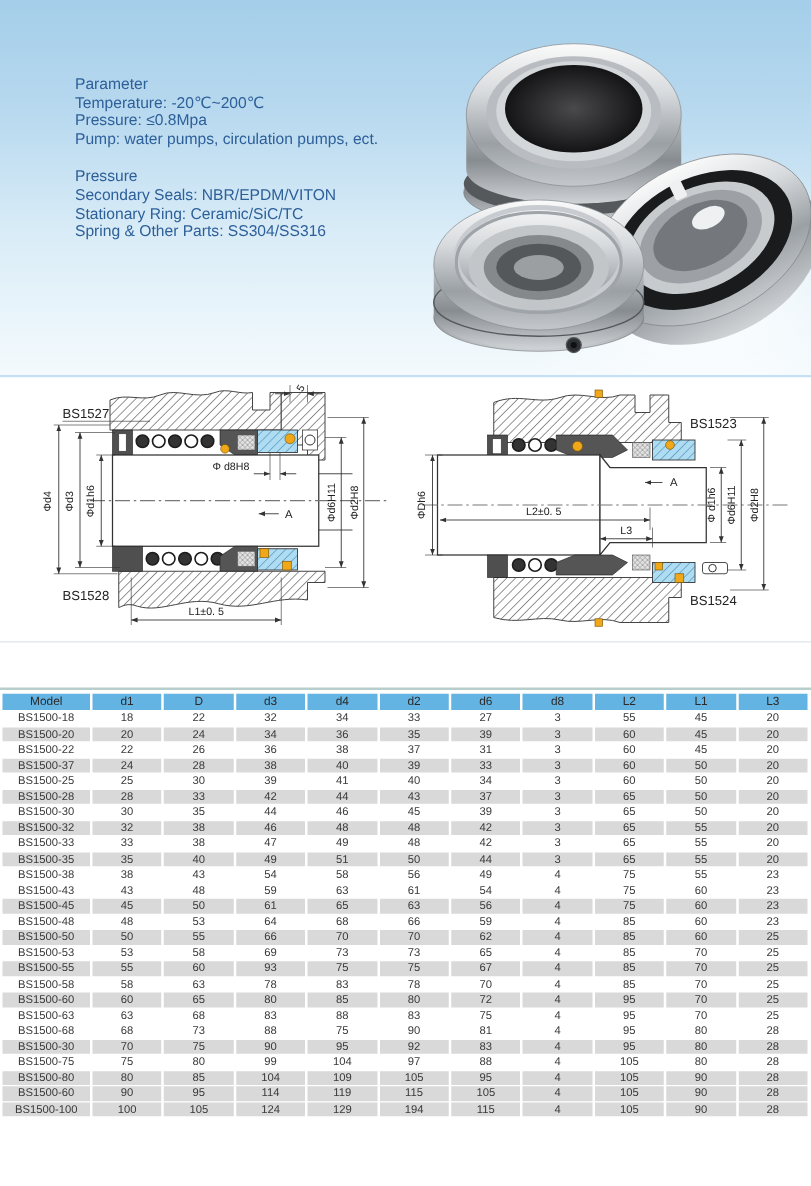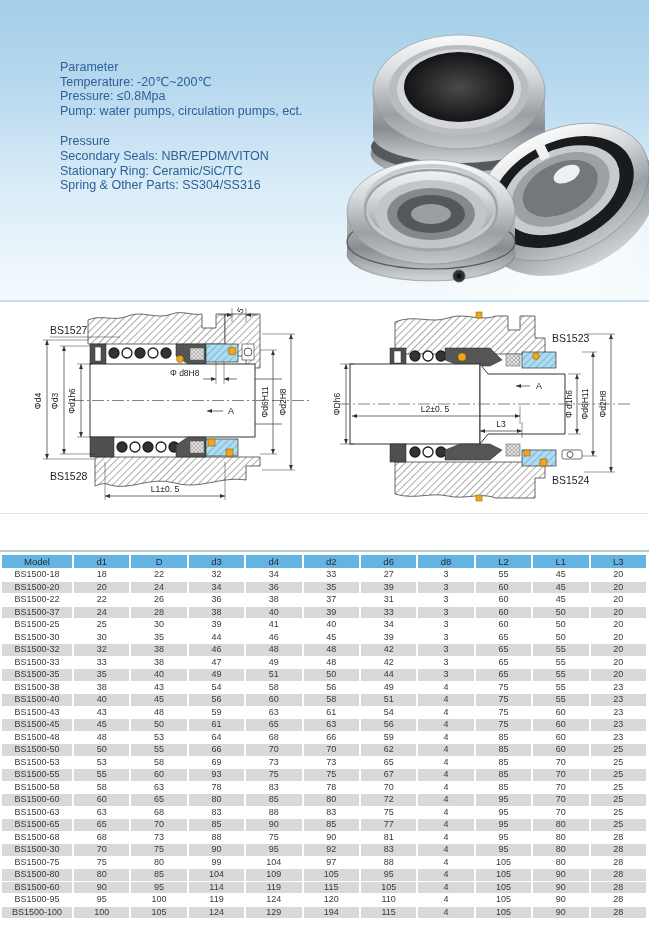--- a/index.html
+++ b/index.html
@@ -391,20 +391,33 @@
             <td>30</td>
             <td>39</td>
             <td>41</td>
             <td>40</td>
             <td>34</td>
             <td>3</td>
             <td>60</td>
             <td>50</td>
             <td>20</td>
           </tr>
+          <tr class="alt">
+            <td class="c0">BS1500-28</td>
+            <td>28</td>
+            <td>33</td>
+            <td>42</td>
+            <td>44</td>
+            <td>43</td>
+            <td>37</td>
+            <td>3</td>
+            <td>65</td>
+            <td>50</td>
+            <td>20</td>
+          </tr>
           <tr>
             <td class="c0">BS1500-30</td>
             <td>30</td>
             <td>35</td>
             <td>44</td>
             <td>46</td>
             <td>45</td>
             <td>39</td>
             <td>3</td>
             <td>65</td>
@@ -456,33 +469,20 @@
             <td>43</td>
             <td>54</td>
             <td>58</td>
             <td>56</td>
             <td>49</td>
             <td>4</td>
             <td>75</td>
             <td>55</td>
             <td>23</td>
           </tr>
-          <tr class="alt">
-            <td class="c0">BS1500-40</td>
-            <td>40</td>
-            <td>45</td>
-            <td>56</td>
-            <td>60</td>
-            <td>58</td>
-            <td>51</td>
-            <td>4</td>
-            <td>75</td>
-            <td>55</td>
-            <td>23</td>
-          </tr>
           <tr>
             <td class="c0">BS1500-43</td>
             <td>43</td>
             <td>48</td>
             <td>59</td>
             <td>63</td>
             <td>61</td>
             <td>54</td>
             <td>4</td>
             <td>75</td>
@@ -586,33 +586,20 @@
             <td>68</td>
             <td>83</td>
             <td>88</td>
             <td>83</td>
             <td>75</td>
             <td>4</td>
             <td>95</td>
             <td>70</td>
             <td>25</td>
           </tr>
-          <tr class="alt">
-            <td class="c0">BS1500-65</td>
-            <td>65</td>
-            <td>70</td>
-            <td>85</td>
-            <td>90</td>
-            <td>85</td>
-            <td>77</td>
-            <td>4</td>
-            <td>95</td>
-            <td>80</td>
-            <td>25</td>
-          </tr>
           <tr>
             <td class="c0">BS1500-68</td>
             <td>68</td>
             <td>73</td>
             <td>88</td>
             <td>75</td>
             <td>90</td>
             <td>81</td>
             <td>4</td>
             <td>95</td>
@@ -664,33 +651,20 @@
             <td>95</td>
             <td>114</td>
             <td>119</td>
             <td>115</td>
             <td>105</td>
             <td>4</td>
             <td>105</td>
             <td>90</td>
             <td>28</td>
           </tr>
-          <tr>
-            <td class="c0">BS1500-95</td>
-            <td>95</td>
-            <td>100</td>
-            <td>119</td>
-            <td>124</td>
-            <td>120</td>
-            <td>110</td>
-            <td>4</td>
-            <td>105</td>
-            <td>90</td>
-            <td>28</td>
-          </tr>
           <tr class="alt">
             <td class="c0">BS1500-100</td>
             <td>100</td>
             <td>105</td>
             <td>124</td>
             <td>129</td>
             <td>194</td>
             <td>115</td>
             <td>4</td>
             <td>105</td>

